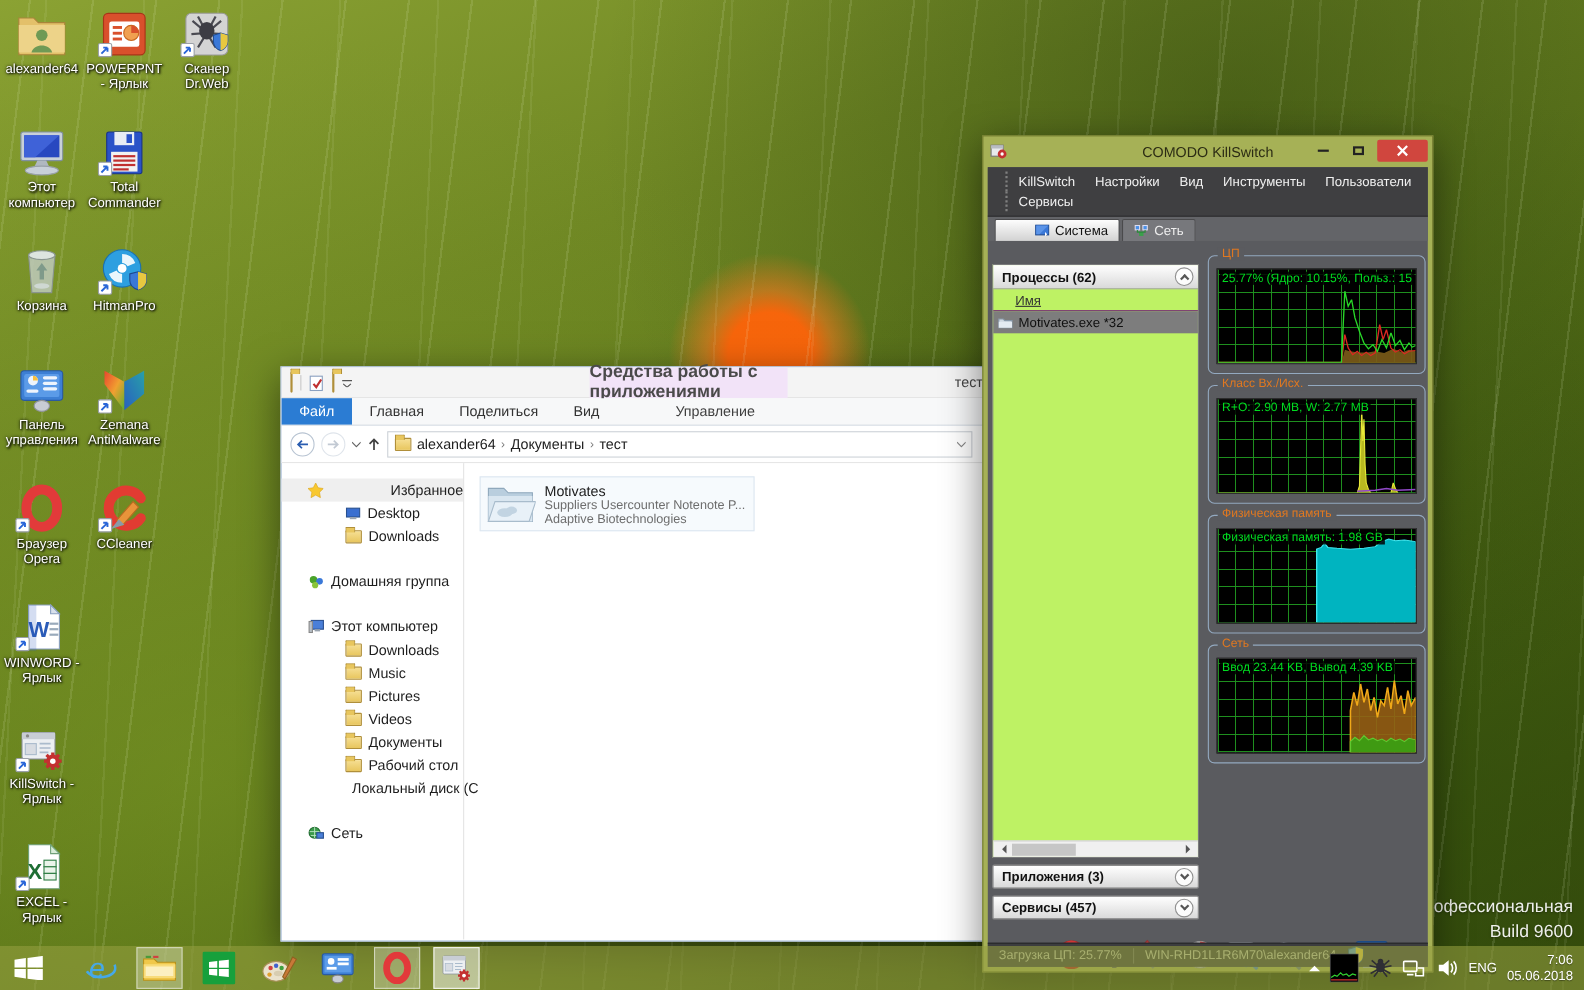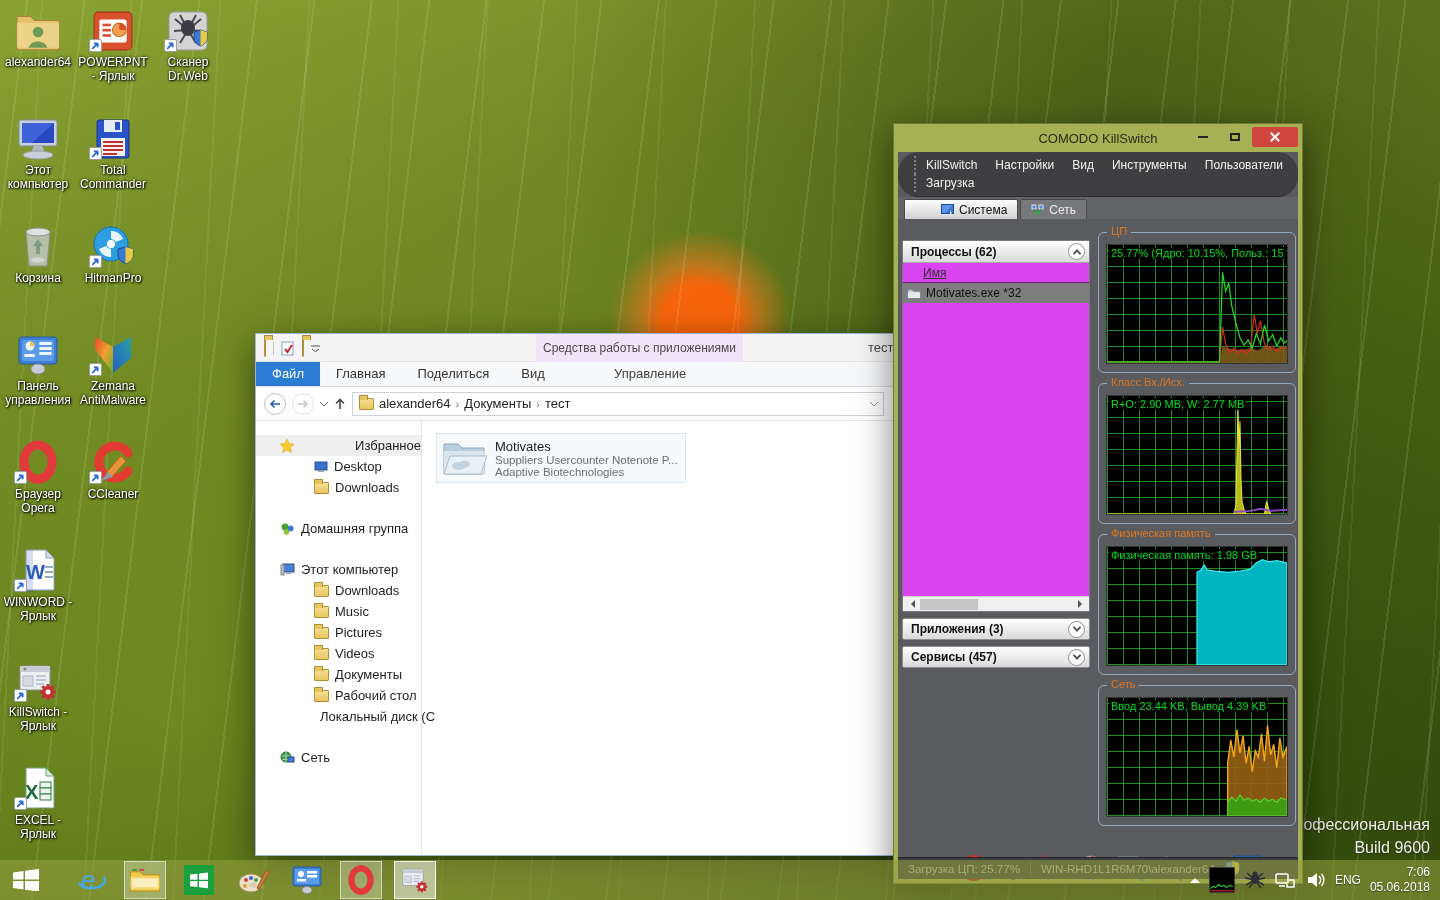--- a/index.html
+++ b/index.html
@@ -25,21 +25,21 @@
   .dlabel{margin-top:3px;font-size:12px;line-height:14px;color:#fff;text-shadow:1px 1px 2px #000,0 0 3px #000;}
 
   
   .win{position:absolute;box-shadow:0 10px 34px rgba(0,0,0,.5);}
 
   
   #explorer{left:255px;top:333px;width:700px;height:523px;background:#fff;border:1px solid #9fb6d4;z-index:20;}
   .ex-titlebar{position:relative;height:28px;background:#f4f4f4;border-bottom:1px solid #e4e4e4;}
   .qat{position:absolute;left:8px;top:5px;display:flex;align-items:center;gap:7px;}
   .qat-sep{width:1px;height:14px;background:#c8c8c8;}
-  .ctx-banner{position:absolute;left:280px;top:0;width:207px;height:28px;background:#f2e3f8;color:#4a4a4a;font-size:12px;display:flex;align-items:center;justify-content:center;}
+  .ctx-banner{position:absolute;left:280px;top:0;width:180px;height:28px;background:#f2e3f8;color:#4a4a4a;font-size:16px;display:flex;align-items:center;justify-content:center;font-weight:bold;}
   .ex-title{position:absolute;left:612px;top:6px;font-size:13px;color:#444;white-space:nowrap;}
   .ex-tabs{height:25px;background:#f7f8f9;border-bottom:1px solid #d6dce4;display:flex;align-items:stretch;font-size:13px;color:#333;position:relative;}
   .ex-tab{padding:4px 16px 16px 16px;}
   .ex-tab.file{background:#2b7cd3;color:#fff;}
   .ex-tab.manage{position:absolute;left:342px;color:#3f3f3f;}
   .ex-addr{height:34px;background:#fff;border-bottom:1px solid #e6e6e6;display:flex;align-items:center;padding:0 8px;gap:6px;}
   .navbtn{width:22px;height:22px;border:1px solid #b8c4d2;border-radius:50%;display:flex;align-items:center;justify-content:center;background:#fff;}
   .navbtn.dis{opacity:.45;}
   .addr-field{flex:0 0 532px;height:24px;border:1px solid #cdd2d8;display:flex;align-items:center;padding:0 6px;gap:5px;font-size:13px;color:#222;position:relative;}
   .crumb-sep{color:#777;font-size:11px;}
@@ -49,55 +49,55 @@
   .ex-nav-sep{position:absolute;left:165px;top:0;bottom:0;width:1px;background:#e4e4e4;}
   .nrow{height:21px;display:flex;align-items:center;gap:6px;padding-left:24px;cursor:pointer;white-space:nowrap;}
   .nrow.child{padding-left:58px;}
   .nrow.hl{background:#efefef;justify-content:space-between;} .gap20{height:20px;}
   .file-item{position:absolute;left:180px;top:12px;width:250px;height:50px;border:1px solid #dce6f0;background:#f6fafd;display:flex;align-items:center;gap:8px;padding:2px 4px;cursor:pointer;}
   .fi-name{font-size:13px;color:#1a1a1a;}
   .fi-sub{font-size:11.5px;color:#6d6d6d;white-space:nowrap;overflow:hidden;max-width:185px;}
 
   
   #ks{left:893px;top:123px;width:410px;height:761px;background:#a6b156;border:1px solid #717a2e;z-index:30;}
-  .ks-titlebar{height:28px;display:flex;align-items:center;padding:4px 6px;position:relative;justify-content:flex-end;}
+  .ks-titlebar{height:28px;display:flex;align-items:center;padding:4px 6px;position:relative;}
   .ks-title{position:absolute;left:0;right:0;text-align:center;font-size:13px;color:#2c2c14;}
   .ks-caption-btns{position:absolute;right:4px;top:3px;display:flex;align-items:center;gap:2px;}
   .cb{width:30px;height:20px;display:flex;align-items:center;justify-content:center;}
   .cb .min{width:10px;height:2px;background:#222;}
   .cb .max{width:10px;height:8px;border:2px solid #222;}
   .cb.close{width:46px;background:#d0463e;border-radius:2px;position:relative;}
   .cb.close i{position:absolute;left:50%;top:50%;width:12px;height:2px;background:#fff;}
   .cb.close i:first-child{transform:translate(-50%,-50%) rotate(45deg);}
   .cb.close i:last-child{transform:translate(-50%,-50%) rotate(-45deg);}
   .ks-inner{position:absolute;left:4px;right:4px;top:28px;bottom:4px;background:#5a5b5f;}
-  .ks-menu{background:#3f3f41;color:#f0f0f0;font-size:12px;padding:4px 0 4px 16px;border-bottom:1px solid #2e2e30;position:relative;border-radius:21px;}
+  .ks-menu{background:#3f3f41;color:#f0f0f0;font-size:12px;padding:4px 0 4px 16px;border-bottom:1px solid #2e2e30;position:relative;}
   .ks-menu .mrow{display:flex;gap:18px;padding:2px 0;border-left:2px dotted #808080;padding-left:10px;}
   .ks-menu .mi{cursor:pointer;}
   .ks-tabs{height:22px;background:#636468;display:flex;align-items:flex-end;padding-left:6px;gap:2px;}
   .kstab{height:20px;display:flex;align-items:center;gap:5px;padding:0 10px;font-size:12px;border:1px solid #4a4a4c;border-bottom:none;border-radius:2px 2px 0 0;}
   .kstab.on{background:linear-gradient(#fdfdfd,#d2d2d2);color:#111;padding-left:36px;}
   .kstab.off{background:#77787c;color:#eee;}
   .ks-left{position:absolute;left:4px;top:88px;width:188px;}
-  .listbox{border:1px solid #7a7a7c;background:#d946ef;height:372px;position:relative;text-align:right;}
+  .listbox{border:1px solid #7a7a7c;background:#bef264;height:540px;position:relative;text-align:right;}
   .phead{height:22px;background:linear-gradient(#ffffff,#d9d9d9);border-bottom:1px solid #a8a8a8;display:flex;align-items:center;justify-content:space-between;padding:0 4px 0 8px;font-size:12px;font-weight:bold;color:#111;}
   .circbtn{width:17px;height:17px;border-radius:50%;border:1px solid #909090;background:#fcfcfc;display:flex;align-items:center;justify-content:center;}
   .chev{width:6px;height:6px;border-left:2px solid #555;border-top:2px solid #555;}
   .chev.up{transform:rotate(45deg) translate(1px,1px);}
   .chev.down{transform:rotate(-135deg) translate(1px,1px);}
   .colhead{height:20px;border-bottom:1px solid #701a75;display:flex;align-items:center;padding-left:20px;font-size:12px;color:#333;text-decoration:underline;}
   .prow{height:20px;background:#7d7d7d;display:flex;align-items:center;gap:5px;padding-left:4px;font-size:12px;color:#101010;}
   .hscroll{position:absolute;left:0;right:0;bottom:0;height:15px;background:#f0f0f0;border-top:1px solid #d0d0d0;display:flex;align-items:center;}
   .harrow{width:15px;height:100%;display:flex;align-items:center;justify-content:center;}
   .tri-l{width:0;height:0;border:4px solid transparent;border-right-color:#555;}
   .tri-r{width:0;height:0;border:4px solid transparent;border-left-color:#555;}
   .hthumb{width:58px;height:11px;background:#c6c6c6;margin-left:2px;}
   .collbar{height:22px;background:linear-gradient(#ffffff,#d9d9d9);border:1px solid #8e8e8e;border-radius:2px;display:flex;align-items:center;justify-content:space-between;padding:0 4px 0 8px;font-size:12px;font-weight:bold;color:#111;margin-top:6px;}
   .ks-right{position:absolute;left:200px;top:80px;width:198px;}
-  .gbox{position:relative;border:1px solid #93a9c0;border-radius:6px;height:141px;margin-bottom:10px;}
+  .gbox{position:relative;border:1px solid #93a9c0;border-radius:6px;height:108px;margin-bottom:10px;}
   .glabel{position:absolute;top:-8px;left:8px;background:#5a5b5f;color:#e07820;font-size:11px;padding:0 4px;}
   .graph{position:absolute;left:7px;right:7px;top:11px;bottom:8px;background-color:#000;border:1px solid #333;
     background-image:repeating-linear-gradient(90deg,rgba(32,150,32,.95) 0 1px,transparent 1px 16px),
                      repeating-linear-gradient(0deg,rgba(32,150,32,.95) 0 1px,transparent 1px 16px);overflow:hidden;}
   .gtext{position:absolute;left:2px;top:2px;font-size:11px;color:#00dc20;background:rgba(0,0,0,.85);padding:0 2px;white-space:nowrap;max-width:100%;overflow:hidden;z-index:2;}
   .graph svg{position:absolute;inset:0;width:100%;height:100%;}
   .ks-toolbar{position:absolute;left:60px;top:700px;display:flex;gap:7px;}
   .ktool{width:32px;height:32px;display:flex;align-items:center;justify-content:center;cursor:pointer;}
   .ks-status{position:absolute;left:0;right:0;bottom:0;height:22px;background:#3c3d3f;border-top:1px solid #28282a;display:flex;align-items:center;gap:10px;padding:0 10px;font-size:11.5px;color:#c2c4ae;margin-top:48px;}
   .st-sep{width:1px;height:14px;background:#6a6a6a;}
@@ -564,21 +564,21 @@
   <div class="ks-inner">
     <div class="ks-menu">
       <div class="mrow">
         <span class="mi">KillSwitch</span>
         <span class="mi">Настройки</span>
         <span class="mi">Вид</span>
         <span class="mi">Инструменты</span>
         <span class="mi">Пользователи</span>
       </div>
       <div class="mrow">
-        <span class="mi">Загрузка</span>
+        <span class="mi">Сервисы</span>
       </div>
     </div>
     <div class="ks-tabs">
       <div class="kstab on">
         <svg width="13" height="11" viewBox="0 0 13 11">
             <rect x="0.5" y="0.5" width="12" height="9" fill="#3a78d8" stroke="#1e4a90"></rect>
             <path d="M1 1h11L4 9H1z" fill="#5b94e8"></path>
             <path d="M9 7l2 2-2 2z" fill="#fff"></path>
           </svg>
         <span>Система</span>

